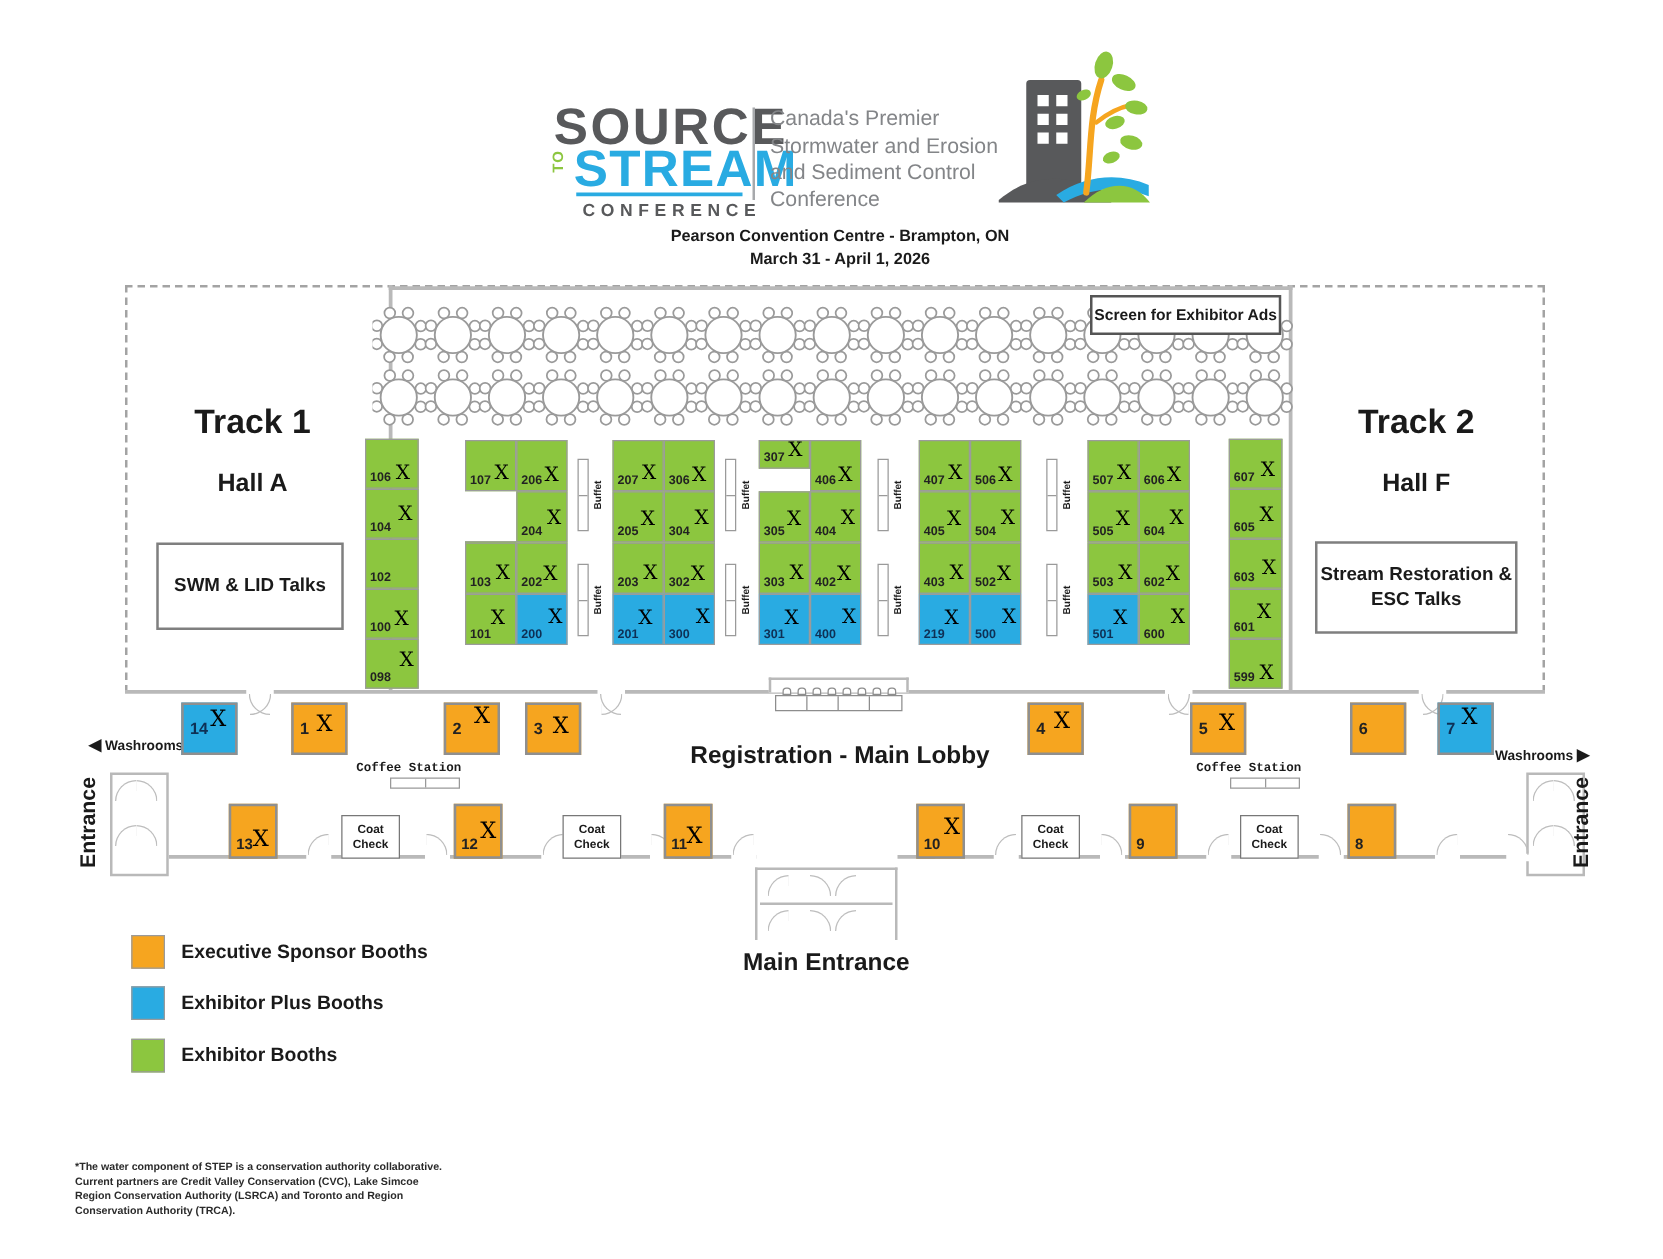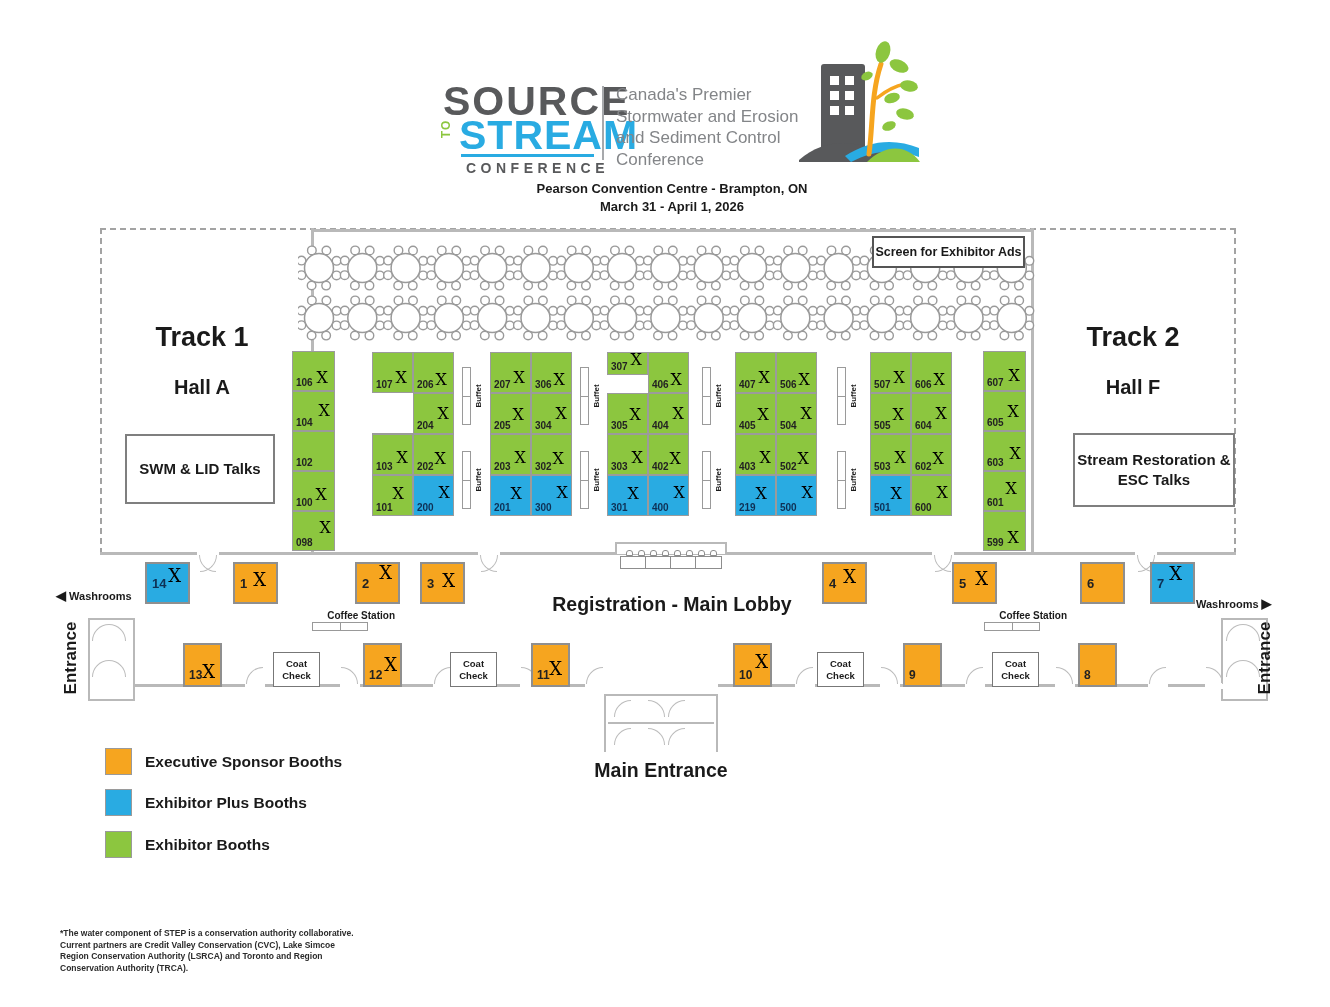--- a/index.html
+++ b/index.html
@@ -52,21 +52,21 @@
   .talks-box{position:absolute;background:#fff;border:2px solid #7f7f7f;box-sizing:border-box;
              display:flex;align-items:center;justify-content:center;flex-direction:column;
              font-size:15px;font-weight:800;line-height:20px;text-align:center;}
   .screen-box{left:872px;top:236px;width:153px;height:32px;background:#fff;border:2px solid #555;
               box-sizing:border-box;display:flex;align-items:center;justify-content:center;
               font-size:12.5px;font-weight:800;z-index:5;}
   .reg-label{left:522px;top:593px;width:300px;font-size:19.5px;font-weight:800;text-align:center;}
   .main-entrance-label{left:561px;top:759px;width:200px;font-size:19.5px;font-weight:800;text-align:center;}
   .washrooms{font-size:11px;font-weight:800;}
   .entrance-label{width:120px;height:22px;font-size:17px;font-weight:800;text-align:center;transform:rotate(-90deg);}
-  .coffee-label{position:absolute;width:110px;font-size:10px;font-weight:800;text-align:right;}
+  .coffee-label{position:absolute;width:110px;font-size:10px;font-weight:800;text-align:left;font-family:Liberation Mono, monospace;}
   .coffee-table{position:absolute;width:56px;height:9px;background:#fff;border:1.3px solid #999;box-sizing:border-box;}
   .coffee-table i{position:absolute;top:0;left:50%;width:1.3px;height:100%;background:#999;}
   .coat-box{position:absolute;width:47px;height:35px;background:#fff;border:1.6px solid #777;box-sizing:border-box;
             display:flex;flex-direction:column;align-items:center;justify-content:center;
             font-size:9.5px;font-weight:800;line-height:12px;z-index:4;}
   .desk{position:absolute;left:620px;top:556px;width:102px;height:13px;background:#fff;border:1.5px solid #8d8d8d;box-sizing:border-box;z-index:3;}
   .desk i{position:absolute;top:0;width:1.4px;height:100%;background:#8d8d8d;}
   .chair{position:absolute;width:7px;height:6px;background:#fff;border:1.2px solid #8d8d8d;
          border-radius:3px 3px 0 0;box-sizing:border-box;z-index:3;}
   .bump{position:absolute;left:615px;top:542px;width:112px;height:12px;background:#fff;
@@ -134,30 +134,30 @@
     <div class="wall" style="left:608px;top:722px;width:106px;height:2px;"></div>
     <div class="bump"></div>
 
     <div class="abs track-title" style="left:117px;top:322px;">Track 1</div>
     <div class="abs hall-title" style="left:117px;top:376px;">Hall A</div>
     <div class="talks-box" style="left:125px;top:434px;width:150px;height:70px;">
       <div>SWM &amp; LID Talks</div>
     </div>
     <div class="abs track-title" style="left:1048px;top:322px;">Track 2</div>
     <div class="abs hall-title" style="left:1048px;top:376px;">Hall F</div>
-    <div class="talks-box" style="left:1052px;top:433px;width:162px;height:74px;margin-left:21px;">
+    <div class="talks-box" style="left:1052px;top:433px;width:162px;height:74px;">
       <div>Stream Restoration &amp;</div>
       <div>ESC Talks</div>
     </div>
 
     <div class="abs screen-box">Screen for Exhibitor Ads</div>
 
     <div class="abs reg-label">Registration - Main Lobby</div>
     <div class="abs main-entrance-label">Main Entrance</div>
-    <div class="abs washrooms" style="left:56px;top:588px;text-align:center;">
+    <div class="abs washrooms" style="left:71px;top:588px;text-align:center;">
       <span style="font-size:13px;">◀</span>
       <span>Washrooms</span>
     </div>
     <div class="abs washrooms" style="left:1196px;top:596px;">
       <span>Washrooms</span>
       <span style="font-size:13px;">▶</span>
     </div>
     <div class="abs entrance-label" style="left:12px;top:647px;">Entrance</div>
     <div class="abs entrance-label" style="left:1206px;top:647px;">Entrance</div>
 

